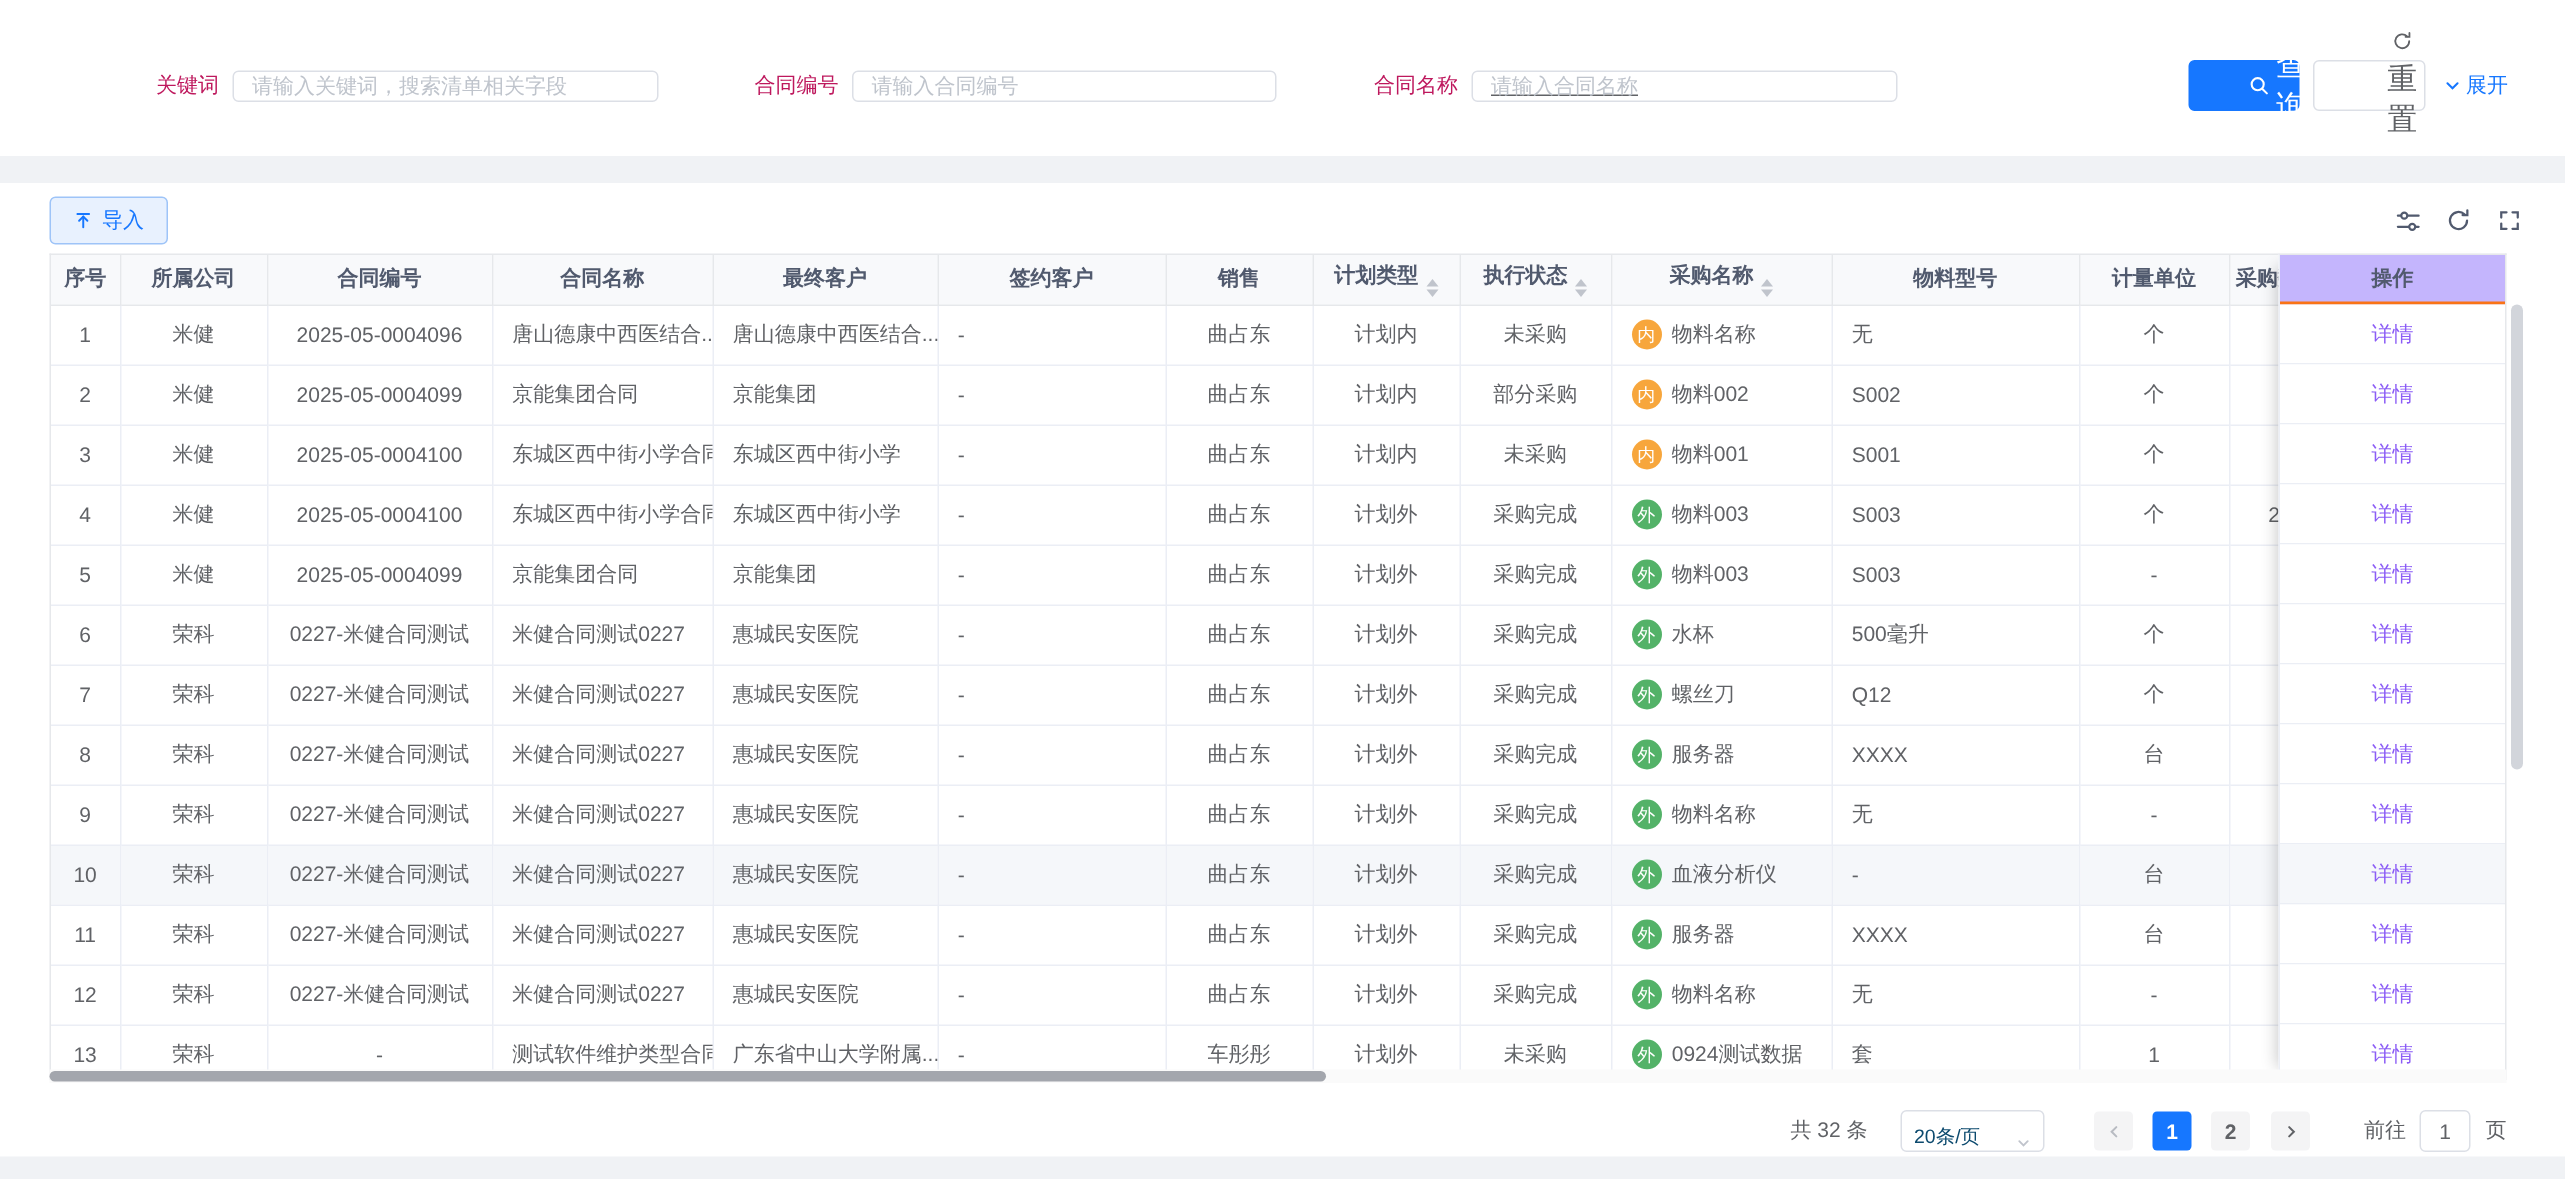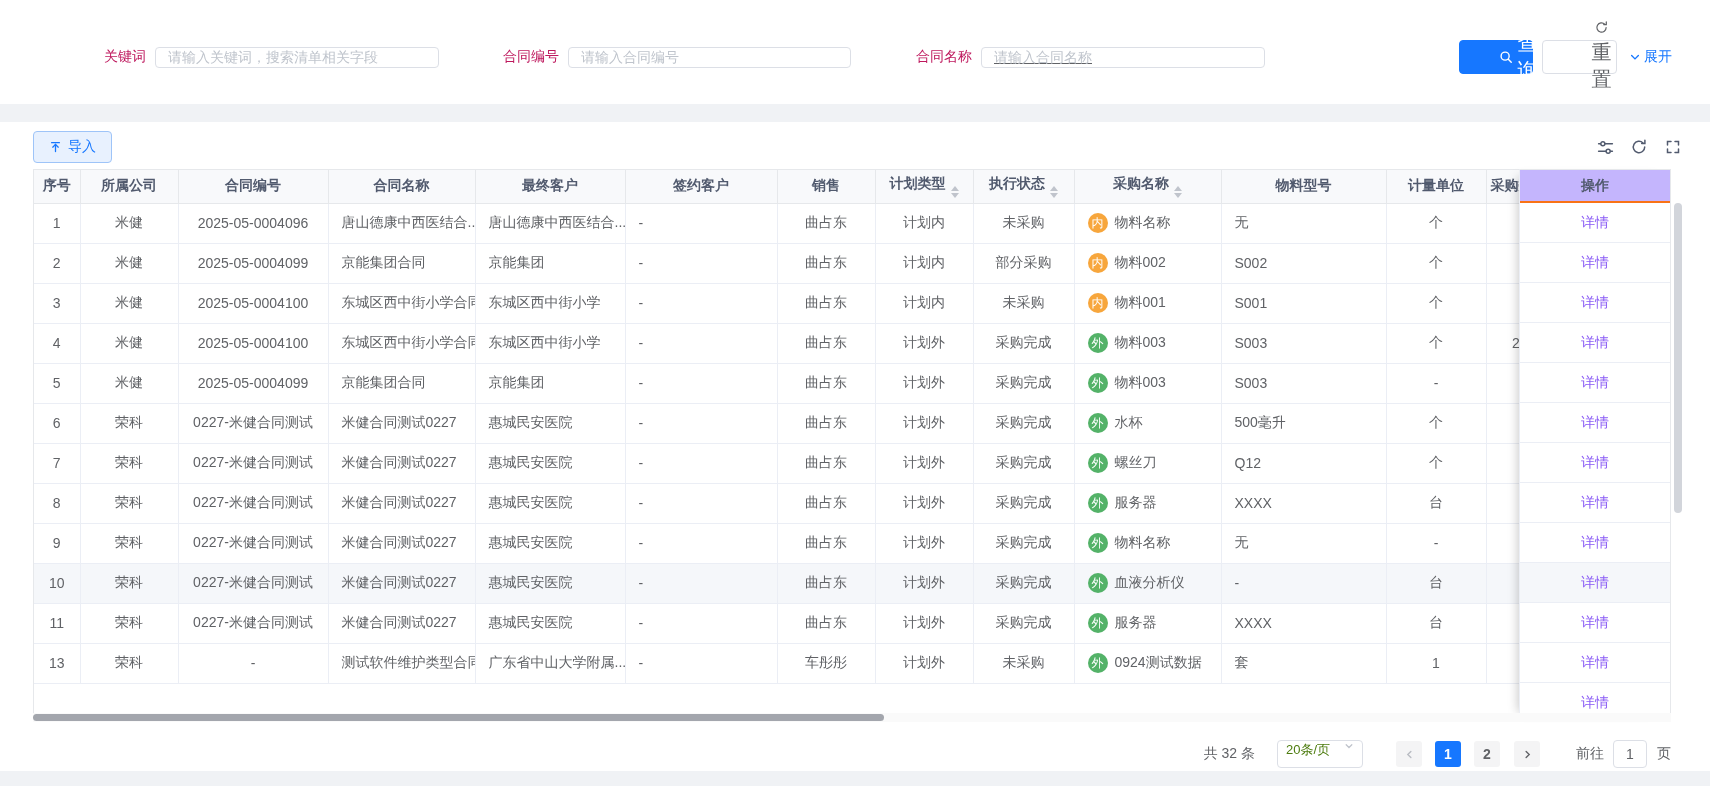--- a/index.html
+++ b/index.html
@@ -52,21 +52,21 @@
   .fixed-row a { color:#8b5cf6; font-size:14px; text-decoration:none; cursor:pointer; }
 
   .h-scrollbar { position:absolute; left:0; bottom:0; width:1638px; height:9px; z-index:6; background:#fafafa; }
   .h-thumb { position:absolute; left:0; top:1px; width:851px; height:7px; background:#a3a6ad; border-radius:4px; cursor:pointer; }
   .v-scrollbar { position:absolute; left:1641px; top:0; width:8px; height:551px; background:transparent; }
   .v-thumb { position:absolute; left:0; top:34px; width:8px; height:310px; background:#d2d5db; border-radius:4px; cursor:pointer; }
 
   
   .pagination { position:absolute; right:39px; top:617px; height:30px; display:flex; align-items:center; font-size:14px; color:#606266; }
   .pg-total { margin-right:22px; white-space:nowrap; }
-  .page-size-select { width:86px; height:28px; border:1px solid #dcdfe6; border-radius:4px; display:flex; align-items:flex-start; justify-content:space-between; padding:0 8px; font-size:13px; color:#4d7c0f; margin-right:33px; cursor:pointer; background:#fff; }
+  .page-size-select { width:96px; height:28px; border:1px solid #dcdfe6; border-radius:4px; display:flex; align-items:flex-end; justify-content:space-between; padding:0 8px; font-size:13px; color:#0c4a6e; margin-right:33px; cursor:pointer; background:#fff; }
   .pager-btn { width:26px; height:26px; border-radius:3px; background:#f4f4f5; display:flex; align-items:center; justify-content:center; margin-left:13px; color:#606266; cursor:pointer; font-weight:700; }
   .pager-btn.prev { margin-left:0; color:#b8bbc2; }
   .pager-btn.next { margin-left:14px; }
   .pager-btn.active { background:#1677ff; color:#fff; }
   .goto-label { margin-left:36px; white-space:nowrap; }
   .goto-input { width:34px; height:28px; border:1px solid #dcdfe6; border-radius:4px; text-align:center; font-size:14px; color:#606266; outline:none; margin-left:9px; }
   .goto-suffix { margin-left:10px; }
 </style>
 </head>
 <body>
@@ -361,20 +361,35 @@
                 <td class="al">-</td>
                 <td>曲占东</td>
                 <td>计划外</td>
                 <td>采购完成</td>
                 <td class="al"><span class="badge badge-wai">外</span><span style="vertical-align: middle;">服务器</span></td>
                 <td class="al">XXXX</td>
                 <td>台</td>
                 <td></td>
               </tr>
               <tr>
+                <td>12</td>
+                <td>荣科</td>
+                <td>0227-米健合同测试</td>
+                <td class="al">米健合同测试0227</td>
+                <td class="al">惠城民安医院</td>
+                <td class="al">-</td>
+                <td>曲占东</td>
+                <td>计划外</td>
+                <td>采购完成</td>
+                <td class="al"><span class="badge badge-wai">外</span><span style="vertical-align: middle;">物料名称</span></td>
+                <td class="al">无</td>
+                <td>-</td>
+                <td></td>
+              </tr>
+              <tr>
                 <td>13</td>
                 <td>荣科</td>
                 <td>-</td>
                 <td class="al">测试软件维护类型合同</td>
                 <td class="al">广东省中山大学附属...</td>
                 <td class="al">-</td>
                 <td>车彤彤</td>
                 <td>计划外</td>
                 <td>未采购</td>
                 <td class="al"><span class="badge badge-wai">外</span><span style="vertical-align: middle;">0924测试数据</span></td>

